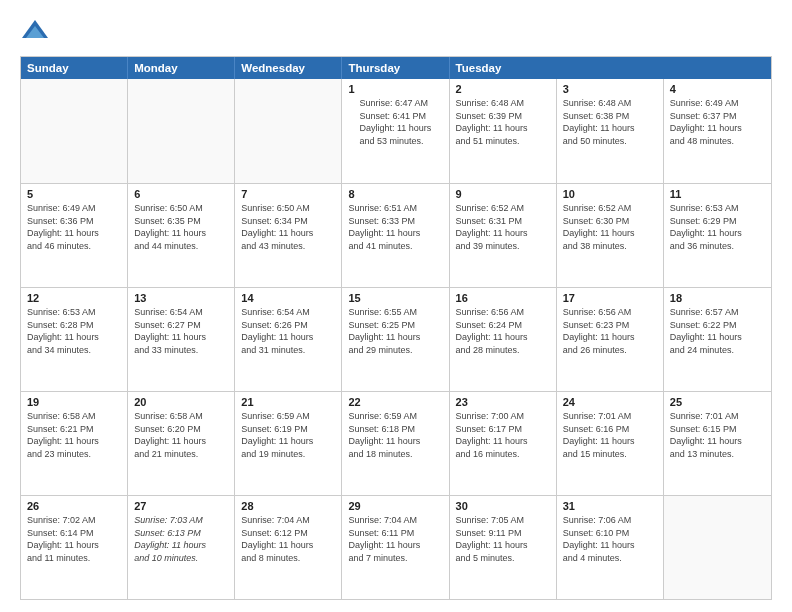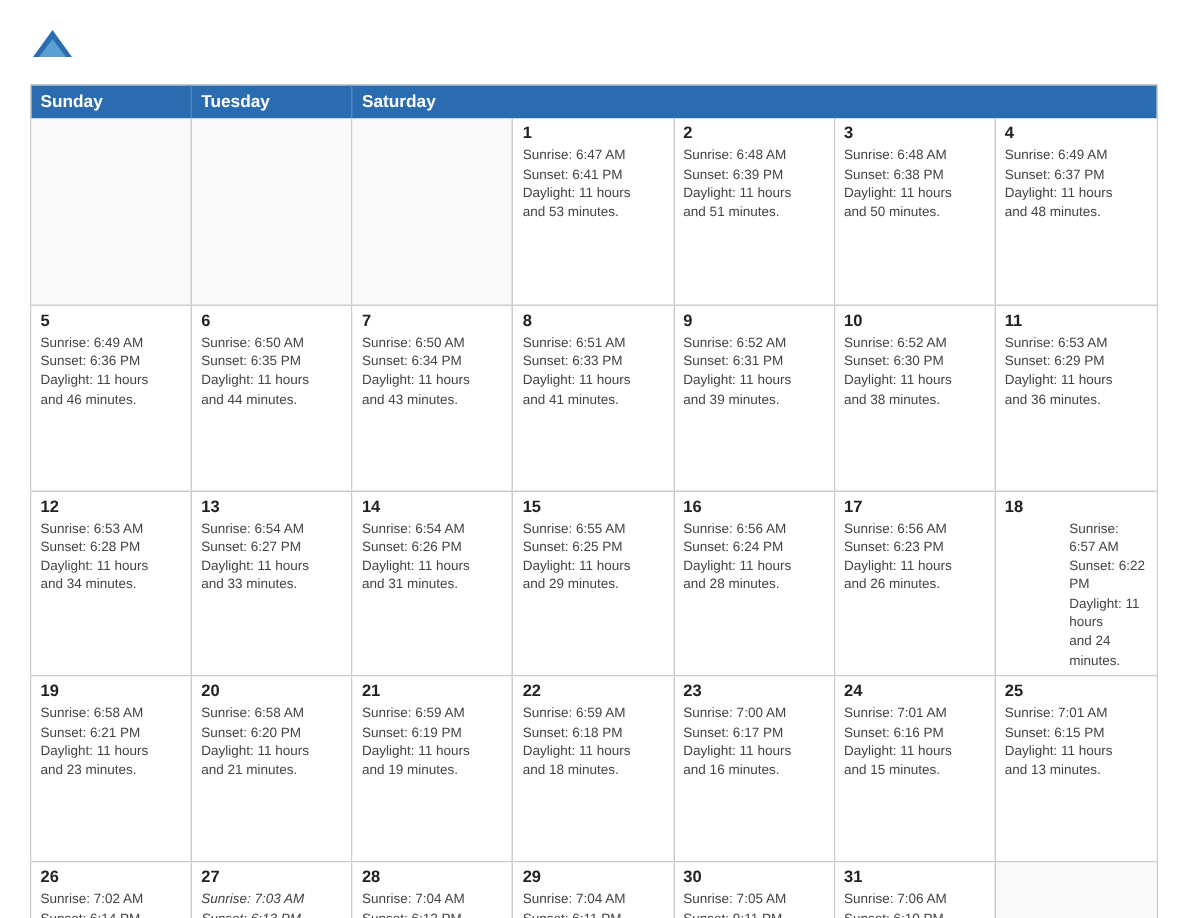--- a/index.html
+++ b/index.html
@@ -126,31 +126,33 @@
     </div>
     <div class="title-section">
       <div class="month-title"></div>
       <div class="subtitle"></div>
     </div>
   </div>
 
   <div class="calendar">
     <div class="cal-header">
     <div class="cal-header-cell">Sunday</div>
+        <div class="cal-header-cell">Monday</div>
+        <div class="cal-header-cell">Wednesday</div>
+        <div class="cal-header-cell">Thursday</div>
         <div class="cal-header-cell">Tuesday</div>
-        <div class="cal-header-cell">Saturday</div>
       </div>
     <div class="cal-body">
     <div class="cal-row">
           <div class="cal-cell empty"></div>
           <div class="cal-cell empty"></div>
           <div class="cal-cell empty"></div>
           <div class="cal-cell">
             <div class="day-num">1</div>
-            <div class="cell-info" style="white-space: pre-line;">Sunrise: 6:47 AM
+            <div class="cell-info" style="white-space: pre-line; margin-left: 11px;">Sunrise: 6:47 AM
 Sunset: 6:41 PM
 Daylight: 11 hours
 and 53 minutes.</div>
           </div>
           <div class="cal-cell">
             <div class="day-num">2</div>
             <div class="cell-info" style="white-space: pre-line;">Sunrise: 6:48 AM
 Sunset: 6:39 PM
 Daylight: 11 hours
 and 51 minutes.</div>
@@ -259,21 +261,21 @@
           </div>
           <div class="cal-cell">
             <div class="day-num">17</div>
             <div class="cell-info" style="white-space: pre-line;">Sunrise: 6:56 AM
 Sunset: 6:23 PM
 Daylight: 11 hours
 and 26 minutes.</div>
           </div>
           <div class="cal-cell">
             <div class="day-num">18</div>
-            <div class="cell-info" style="white-space: pre-line; margin-left: 43px;">Sunrise: 6:57 AM
+            <div class="cell-info" style="white-space: pre-line;">Sunrise: 6:57 AM
 Sunset: 6:22 PM
 Daylight: 11 hours
 and 24 minutes.</div>
           </div>
         </div>
         <div class="cal-row">
           <div class="cal-cell">
             <div class="day-num">19</div>
             <div class="cell-info" style="white-space: pre-line;">Sunrise: 6:58 AM
 Sunset: 6:21 PM

